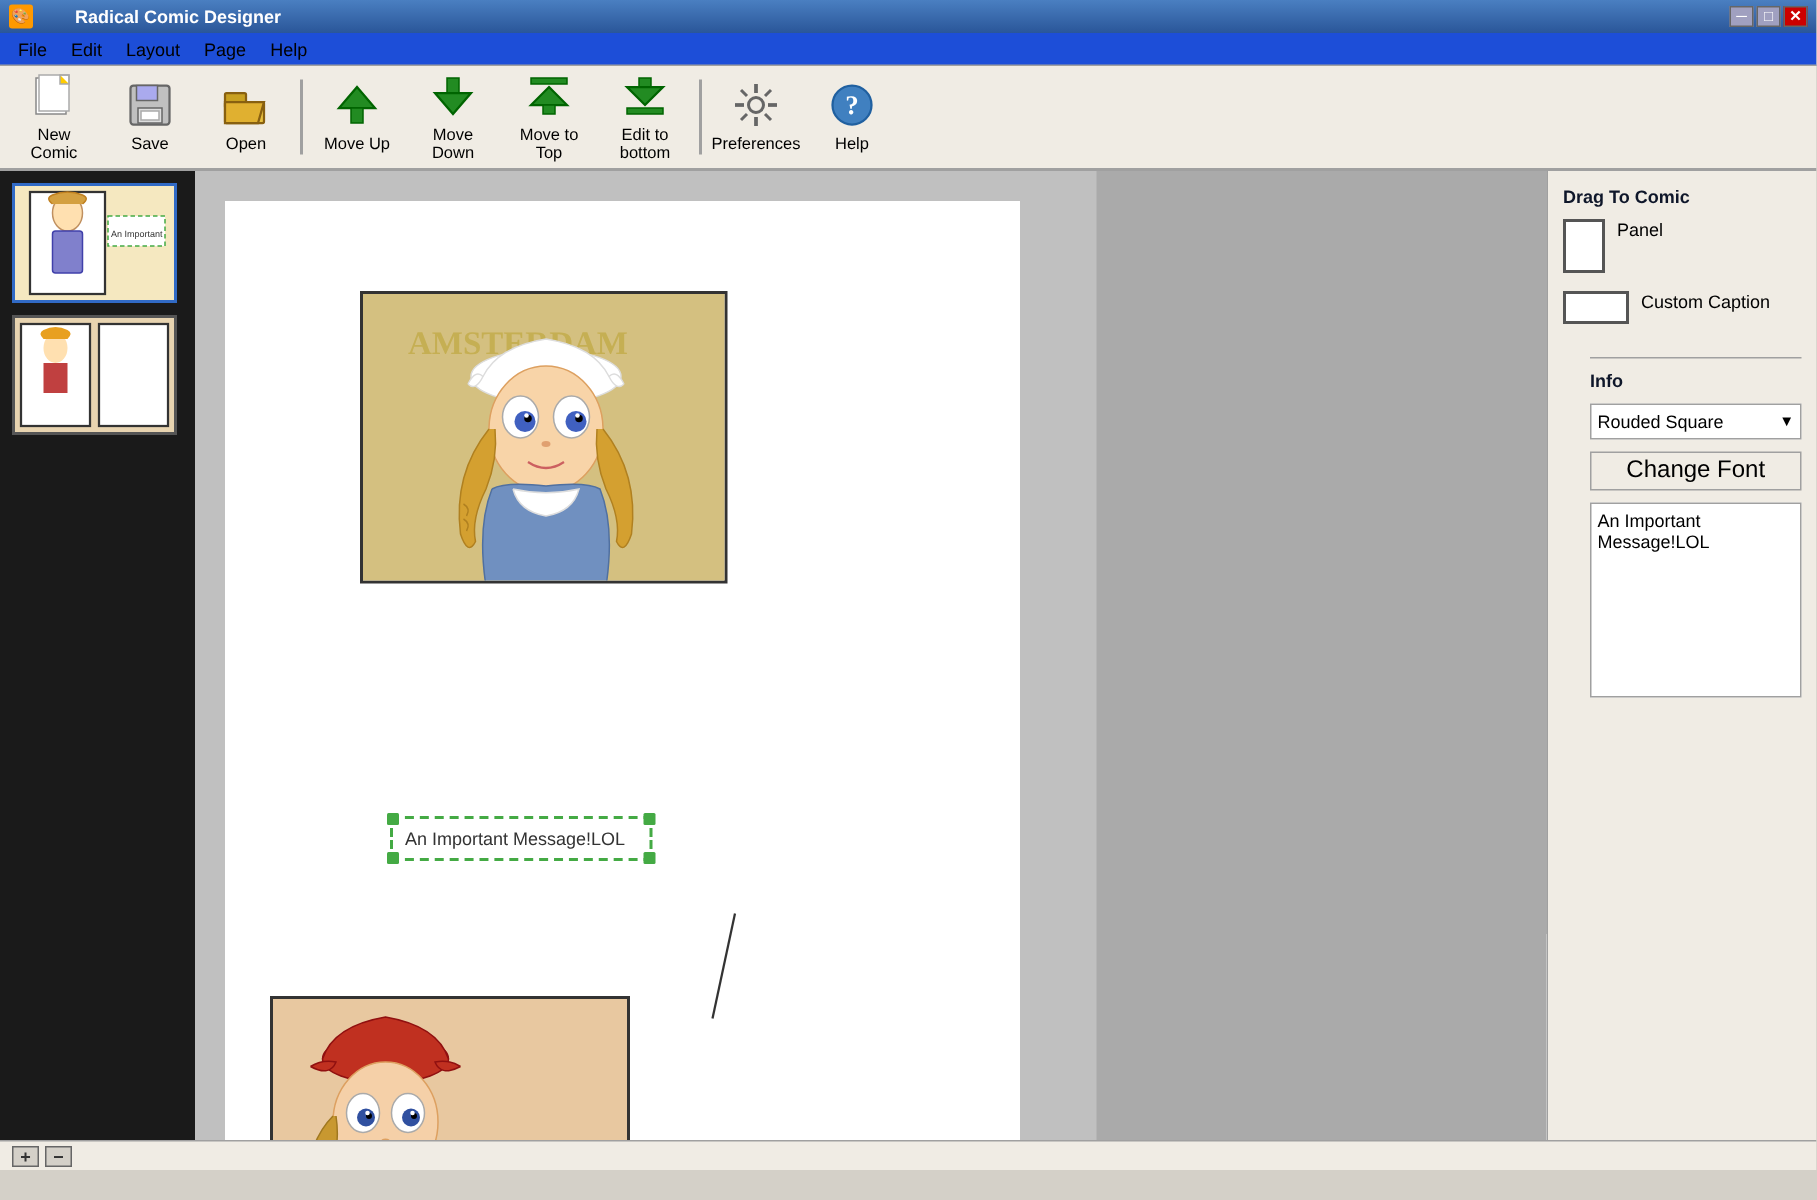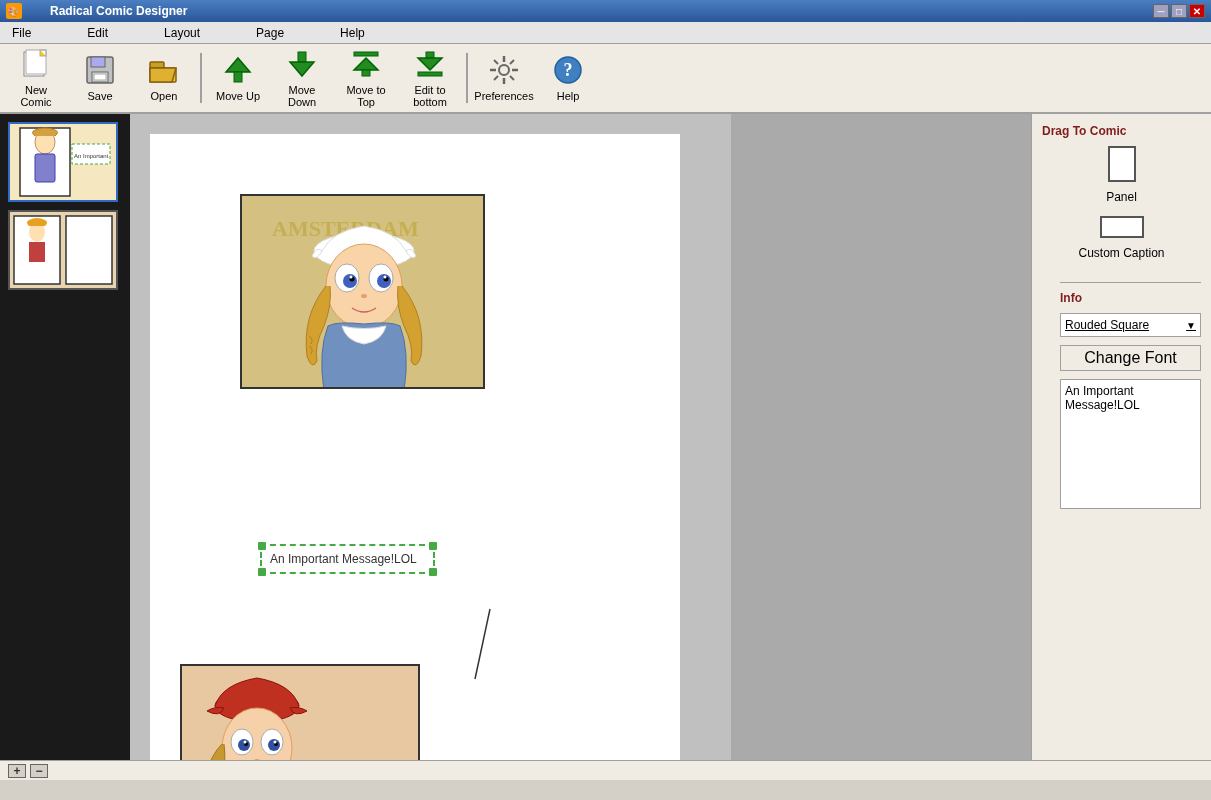--- a/index.html
+++ b/index.html
@@ -18,27 +18,26 @@
       user-select: none;
     }
     #titlebar .title-icon { width: 16px; height: 16px; margin-right: 6px; background: #ff9900; border-radius: 2px; display: inline-block; font-size: 10px; display: flex; align-items: center; justify-content: center; }
     #titlebar .title-text { flex: 1; padding-left: 22px; }
     #titlebar .win-controls { display: flex; gap: 2px; }
     #titlebar .win-btn { width: 16px; height: 14px; display: flex; align-items: center; justify-content: center; font-size: 10px; cursor: pointer; background: #a0a0c0; border: 1px solid #666; color: white; }
     #titlebar .win-btn.close { background: #cc0000; }
 
     
     #menubar {
-      background: #e5e5e5;
+      background: #1d4ed8;
       height: 22px;
       display: flex;
       align-items: center;
       padding: 0 4px;
       border-bottom: 1px solid #a0a0a0;
-      gap: 40px;
     }
     #menubar .menu-item {
       padding: 2px 8px;
       cursor: pointer;
       font-size: 12px;
     }
 
     
     #toolbar {
       background: #f0ece4;
@@ -162,31 +161,29 @@
       width: 180px;
       background: #f0ece4;
       border-left: 1px solid #a0a0a0;
       padding: 10px;
       display: flex;
       flex-direction: column;
       gap: 10px;
     }
     .panel-section-title {
       font-size: 12px;
-      color: #7f1d1d;
+      color: #0f172a;
       font-weight: bold;
       margin-bottom: 8px;
     }
     .drag-item {
       display: flex;
-      align-items: center;
       gap: 8px;
       margin-bottom: 12px;
       cursor: grab;
-      flex-direction: column;
     }
     .drag-icon-panel {
       width: 28px;
       height: 36px;
       border: 2px solid #555;
       background: white;
     }
     .drag-label { font-size: 12px; }
     .info-section { border-top: 1px solid #a0a0a0; padding-top: 8px; margin-left: 18px; }
     .info-dropdown {
@@ -194,21 +191,20 @@
       height: 24px;
       border: 1px solid #a0a0a0;
       background: white;
       font-size: 12px;
       padding: 2px 4px;
       margin-bottom: 8px;
       display: flex;
       align-items: center;
       justify-content: space-between;
       cursor: pointer;
-      text-decoration: underline;
     }
     .info-dropdown-arrow { font-size: 10px; }
     .change-font-btn {
       width: 100%;
       height: 26px;
       background: #f0ece4;
       border: 1px solid #a0a0a0;
       cursor: pointer;
       font-size: 16px;
       display: flex;

